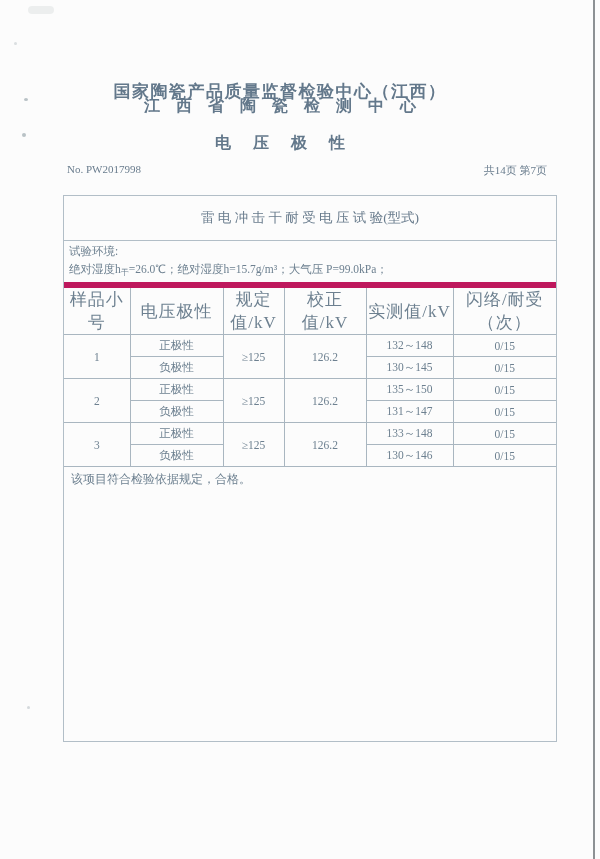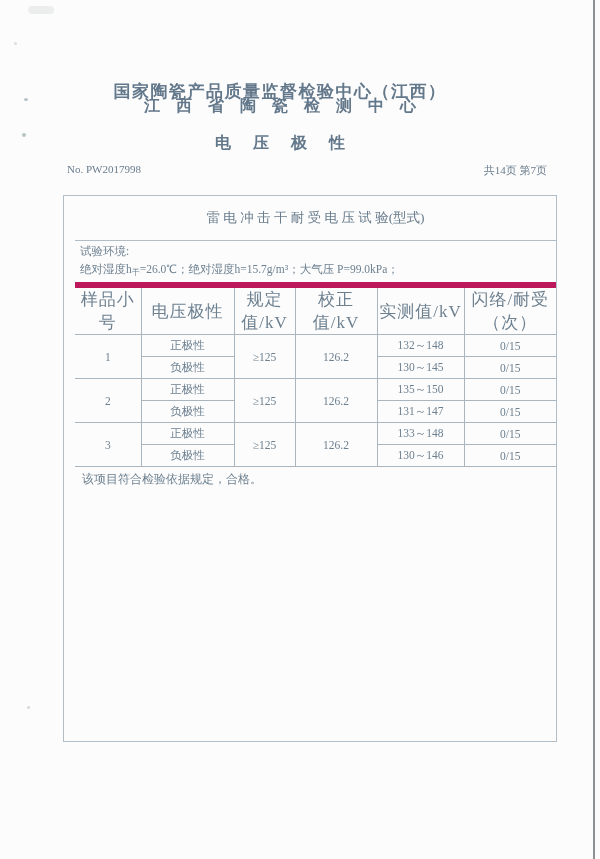--- a/index.html
+++ b/index.html
@@ -45,21 +45,20 @@
   }
 
   
   .report-box{
     position:absolute;left:63px;top:195px;
     width:494px;height:547px;
     border:1px solid #b2bec7;
     box-sizing:border-box;
     display:flex;flex-direction:column;
     background:transparent;
-    padding-left:11px;
   }
   .test-title{
     height:44px;line-height:44px;
     text-align:center;
     border-bottom:1px solid #b2bec7;
     font-size:13.5px;color:#687b8c;
     flex:0 0 auto;
   }
   .env{
     border-bottom:6px solid #be185d;

